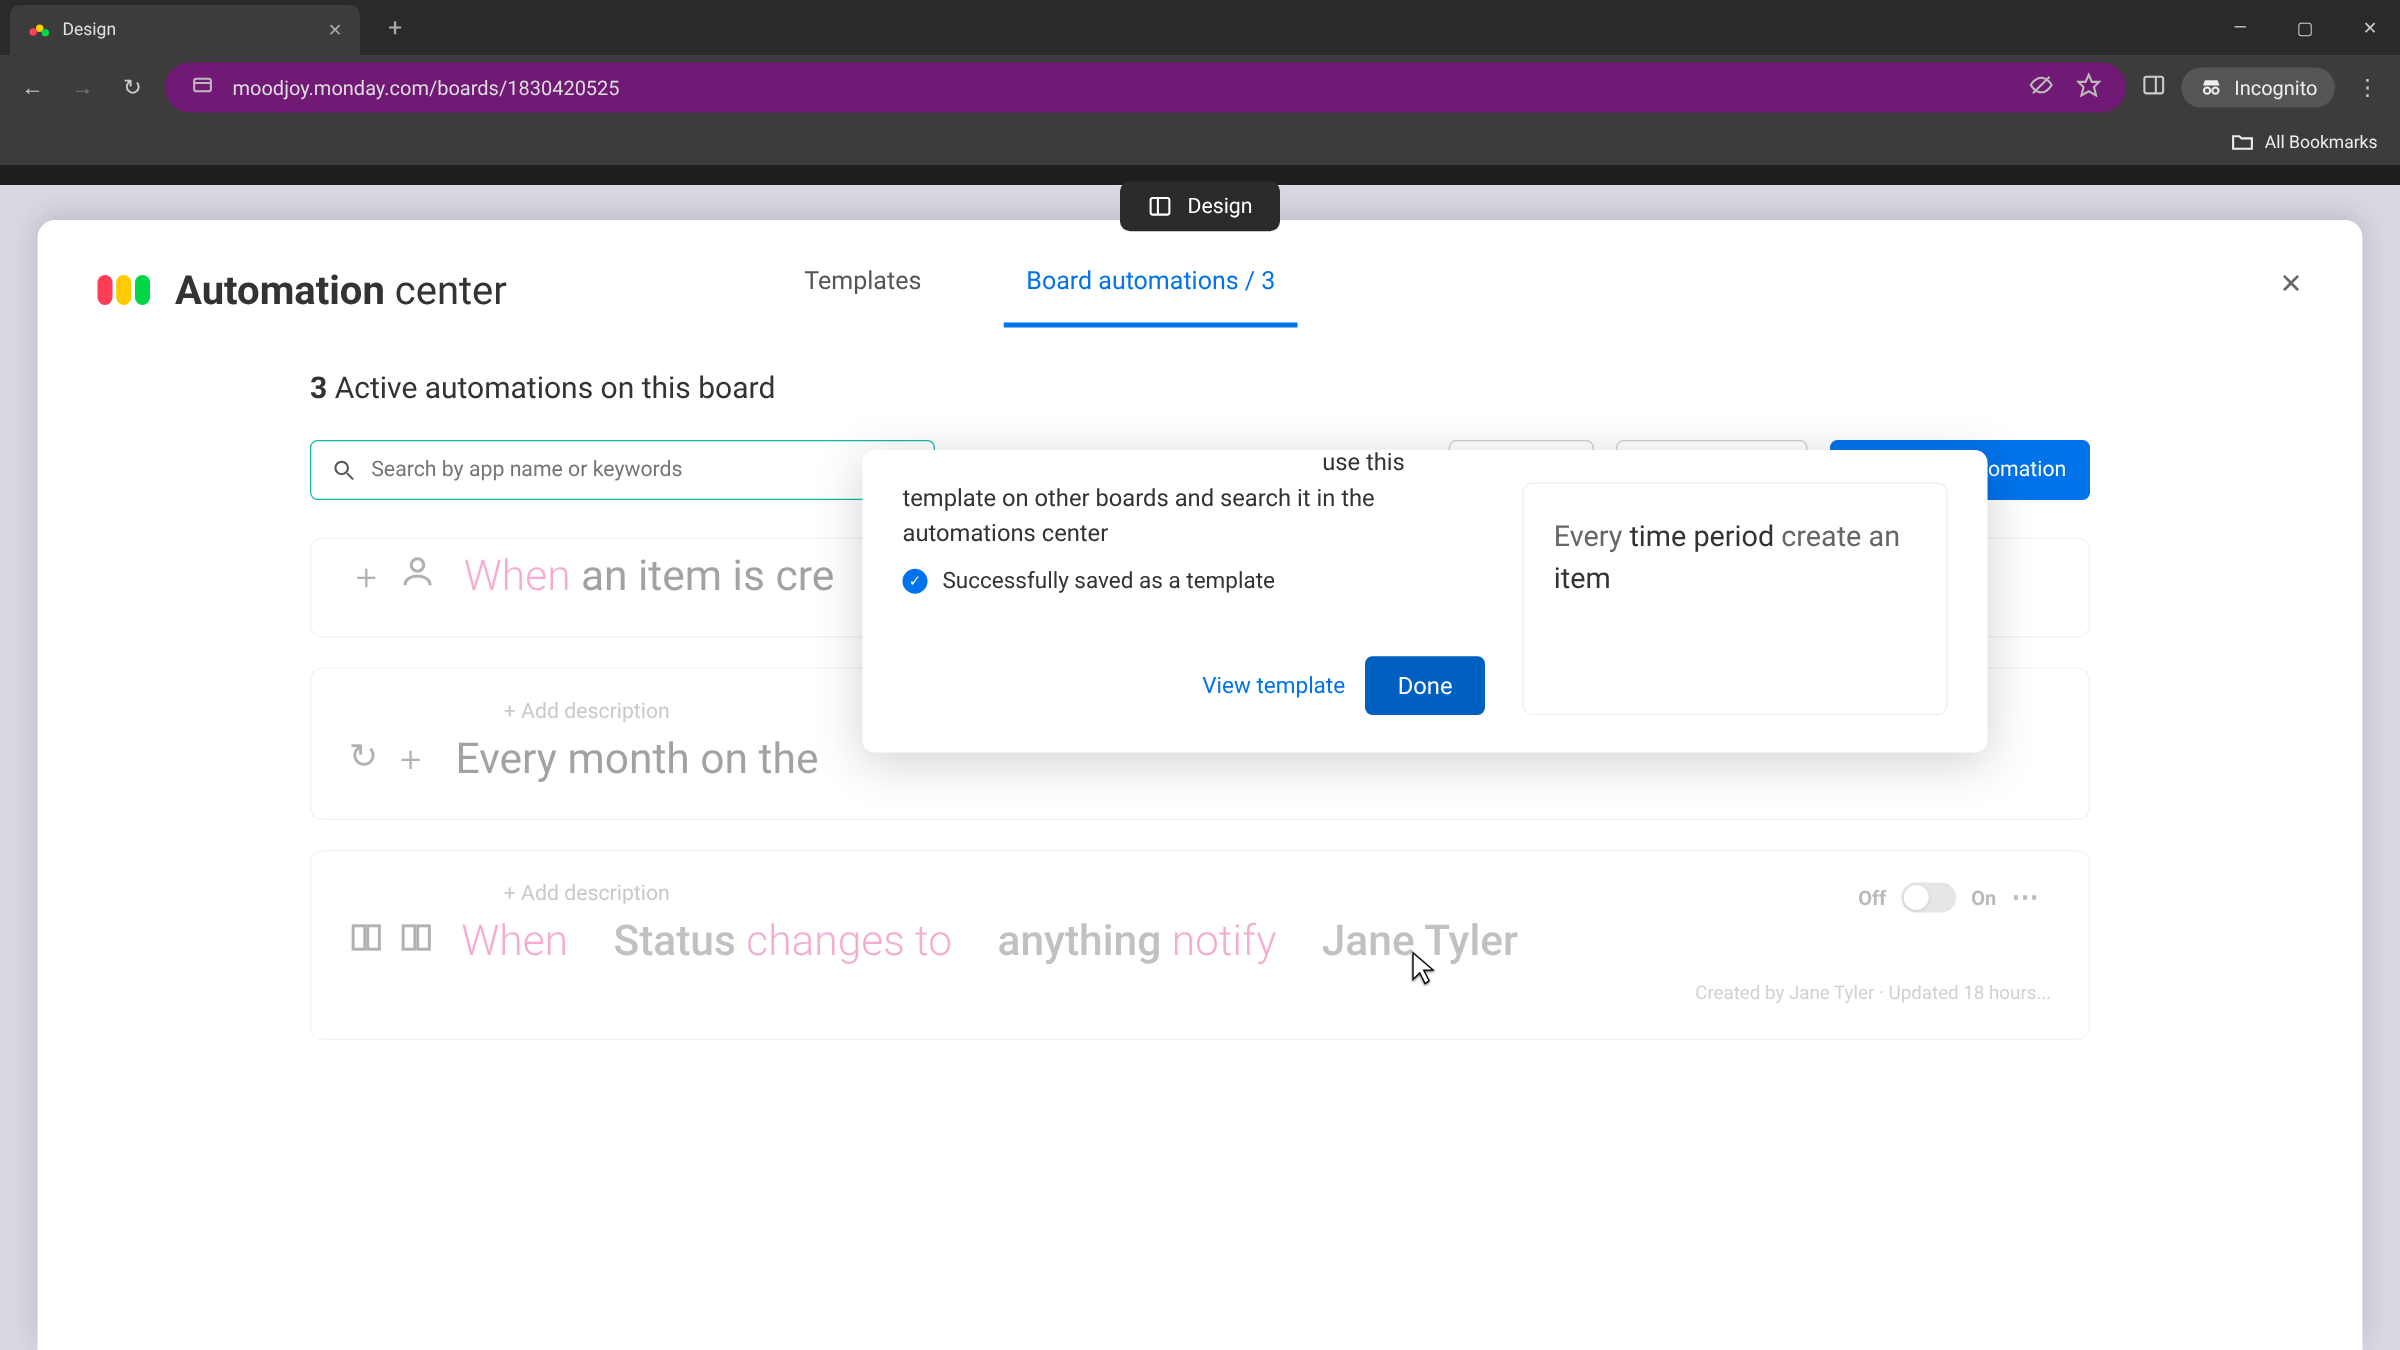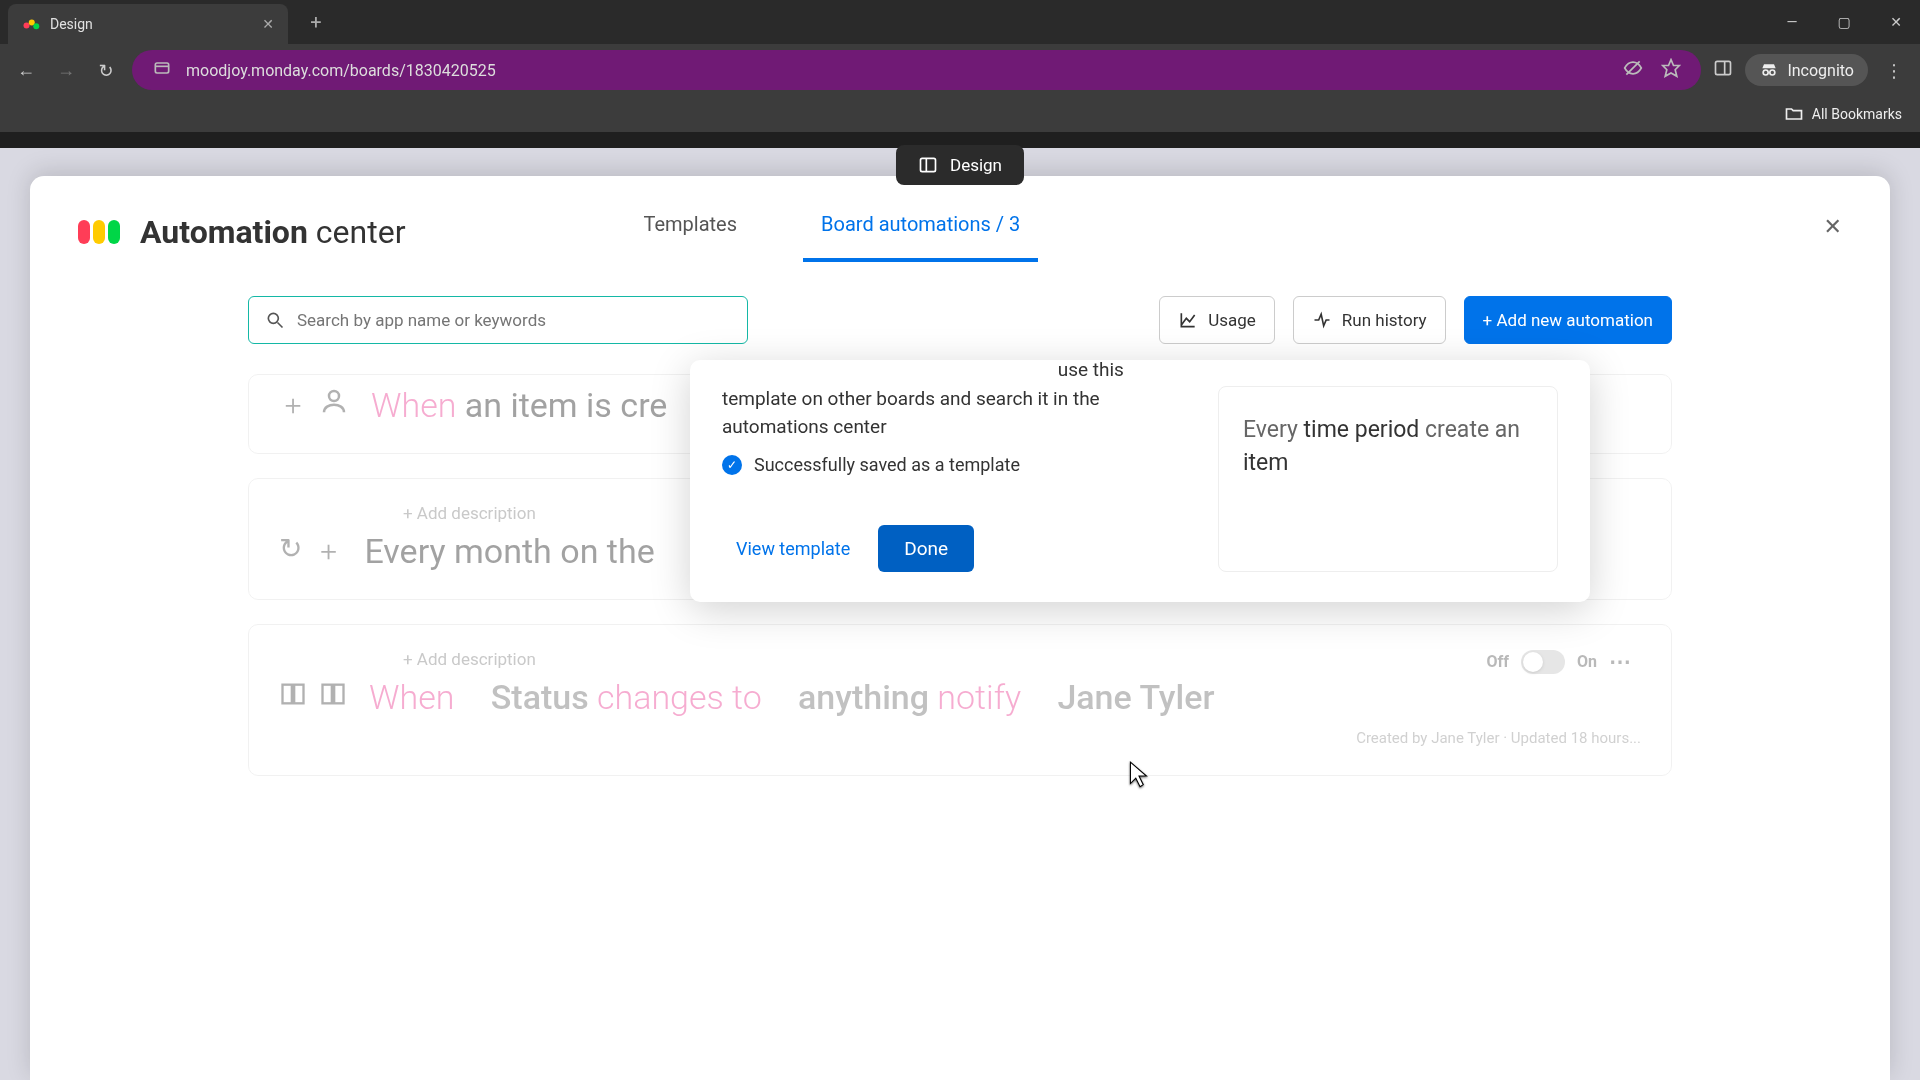--- a/index.html
+++ b/index.html
@@ -82,21 +82,21 @@
 .toggle { width: 44px; height: 24px; background: #c8c8c8; border-radius: 12px; position: relative; }
 .toggle::after { content: ''; width: 20px; height: 20px; background: #fff; border-radius: 50%; position: absolute; top: 2px; left: 2px; box-shadow: 0 1px 3px rgba(0,0,0,.3); }
 .kebab { font-size: 22px; color: #666; }
 
 
 .popup { position: absolute; top: 212px; left: 690px; width: 900px; background: #fff; border-radius: 10px; box-shadow: 0 8px 40px rgba(0,0,0,.18); padding: 26px 32px 30px; z-index: 20; display: flex; gap: 30px; }
 .popup-left { flex: 1; }
 .popup-text { font-size: 19px; color: #333; line-height: 1.5; margin-bottom: 20px; }
 .success-row { display: flex; align-items: center; gap: 12px; font-size: 18px; color: #333; margin-bottom: 50px; }
 .check-circle { width: 20px; height: 20px; background: #0073ea; border-radius: 50%; display: flex; align-items: center; justify-content: center; color: #fff; font-size: 12px; }
-.popup-actions { display: flex; gap: 14px; align-items: center; }
+.popup-actions { display: flex; justify-content: flex-end; gap: 2px; align-items: center; }
 .link-btn { color: #0073ea; font-size: 18px; background: none; border: none; padding: 10px 14px; }
 .done-btn { background: #0060c2; color: #fff; font-size: 19px; padding: 12px 26px; border: none; border-radius: 6px; }
 .popup-right { width: 340px; border: 1px solid #eee; border-radius: 8px; padding: 26px 24px; display: flex; align-items: flex-start; }
 .preview-text { font-size: 23px; color: #333; line-height: 1.45; }
 .preview-text .lite { color: #666; }
 
 
 .cursor { position: absolute; top: 612px; left: 1126px; z-index: 50; }
 .cursor svg { width: 26px; height: 30px; filter: drop-shadow(0 1px 1px rgba(0,0,0,.6)); }
 
@@ -216,20 +216,21 @@
         </span>
       <span class="modal-title"><b>Automation</b> <span>center</span></span>
       <div class="modal-tabs">
         <div class="mtab">Templates</div>
         <div class="mtab active">Board automations / 3</div>
       </div>
       <span class="modal-close">✕</span>
     </div>
 
     <div class="modal-body">
+      <div class="count-line"><b>3</b> <span>Active automations on this board</span></div>
 
       <div class="toolbar">
         <div class="search-wrap">
           <svg class="svg-icon" viewBox="0 0 24 24" fill="none" stroke="#555" stroke-width="2">
               <circle cx="10" cy="10" r="6"></circle>
               <line x1="15" y1="15" x2="21" y2="21"></line>
             </svg>
           <input placeholder="Search by app name or keywords" style="">
         </div>
         <button class="tool-btn">

